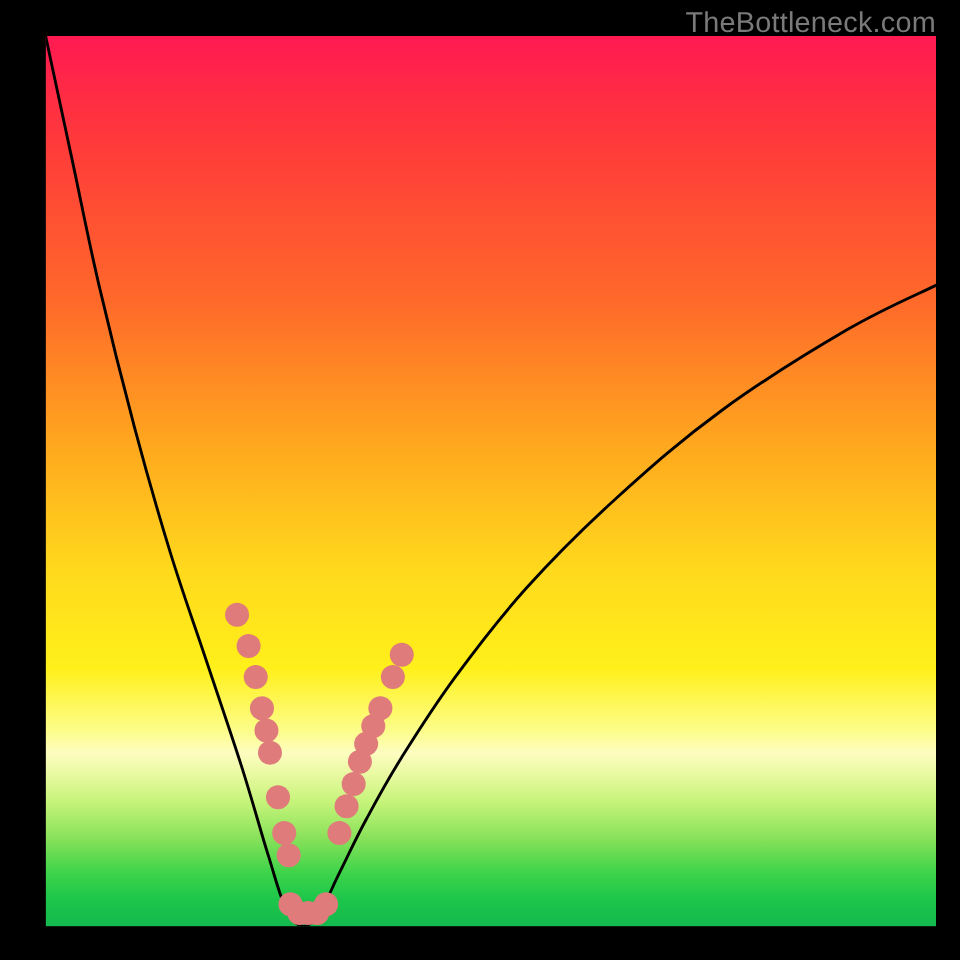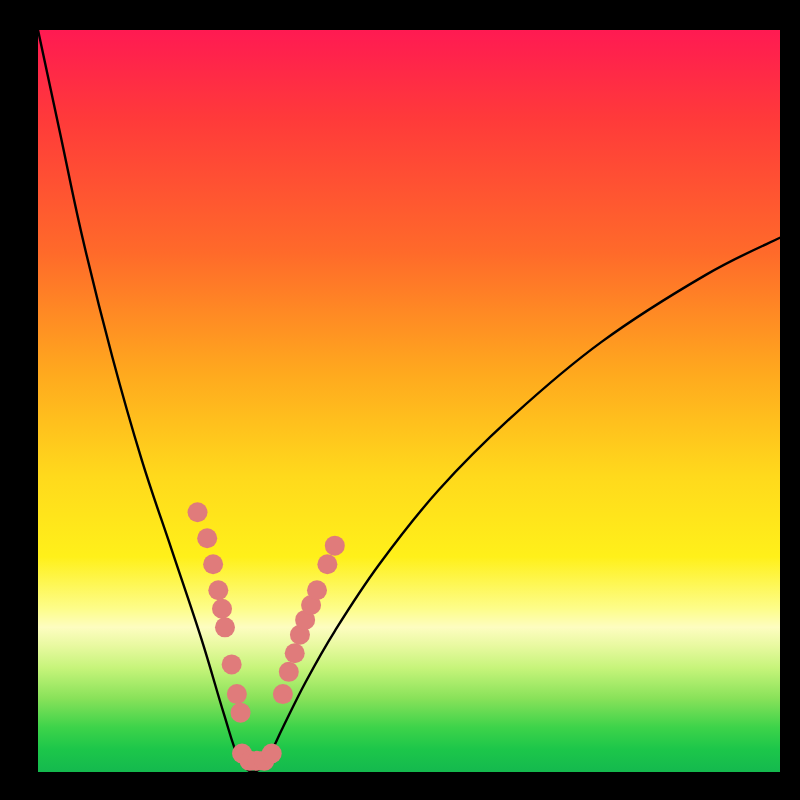--- a/index.html
+++ b/index.html
@@ -64,20 +64,21 @@
     top: 0;
     width: 100%;
     height: 100%;
   }
 </style>
 </head>
 <body>
 
 <div class="frame">
 
+  <div class="watermark">TheBottleneck.com</div>
 
   <div class="plot">
     <div class="gradient-bg"></div>
 
     <svg class="overlay" viewBox="0 0 742 742" preserveAspectRatio="none">
       <path id="curve-path" fill="none" stroke="#000" stroke-width="2.4" stroke-linecap="round" d="M 0.00 0.00 C 4.01 18.70, 14.25 66.48, 22.26 103.88 C 30.27 141.28, 35.17 167.69, 44.52 207.76 C 53.87 247.83, 63.52 286.41, 74.20 326.48 C 84.88 366.55, 93.20 395.63, 103.88 430.36 C 114.56 465.09, 122.88 487.35, 133.56 519.40 C 144.24 551.45, 153.89 579.06, 163.24 608.44 C 172.59 637.82, 178.82 661.27, 185.50 682.64 C 192.18 704.01, 195.00 716.48, 200.34 727.16 C 205.68 737.84, 209.84 742.00, 215.18 742.00 C 220.52 742.00, 224.68 735.17, 230.02 727.16 C 235.36 719.15, 238.18 710.84, 244.86 697.48 C 251.54 684.12, 257.77 670.32, 267.12 652.96 C 276.47 635.60, 283.44 622.39, 296.80 601.02 C 310.16 579.65, 322.62 559.62, 341.32 534.24 C 360.02 508.86, 376.64 486.75, 400.68 460.04 C 424.72 433.33, 445.50 412.55, 474.88 385.84 C 504.26 359.13, 529.19 337.02, 563.92 311.64 C 598.65 286.26, 635.75 263.56, 667.80 244.86 C 699.85 226.16, 728.64 214.44, 742.00 207.76"></path>
       <g id="dots-group">
           <circle cx="159.53" cy="482.30" r="10" fill="#e07b7b"></circle>
           <circle cx="169.18" cy="508.27" r="10" fill="#e07b7b"></circle>
           <circle cx="175.11" cy="534.24" r="10" fill="#e07b7b"></circle>

